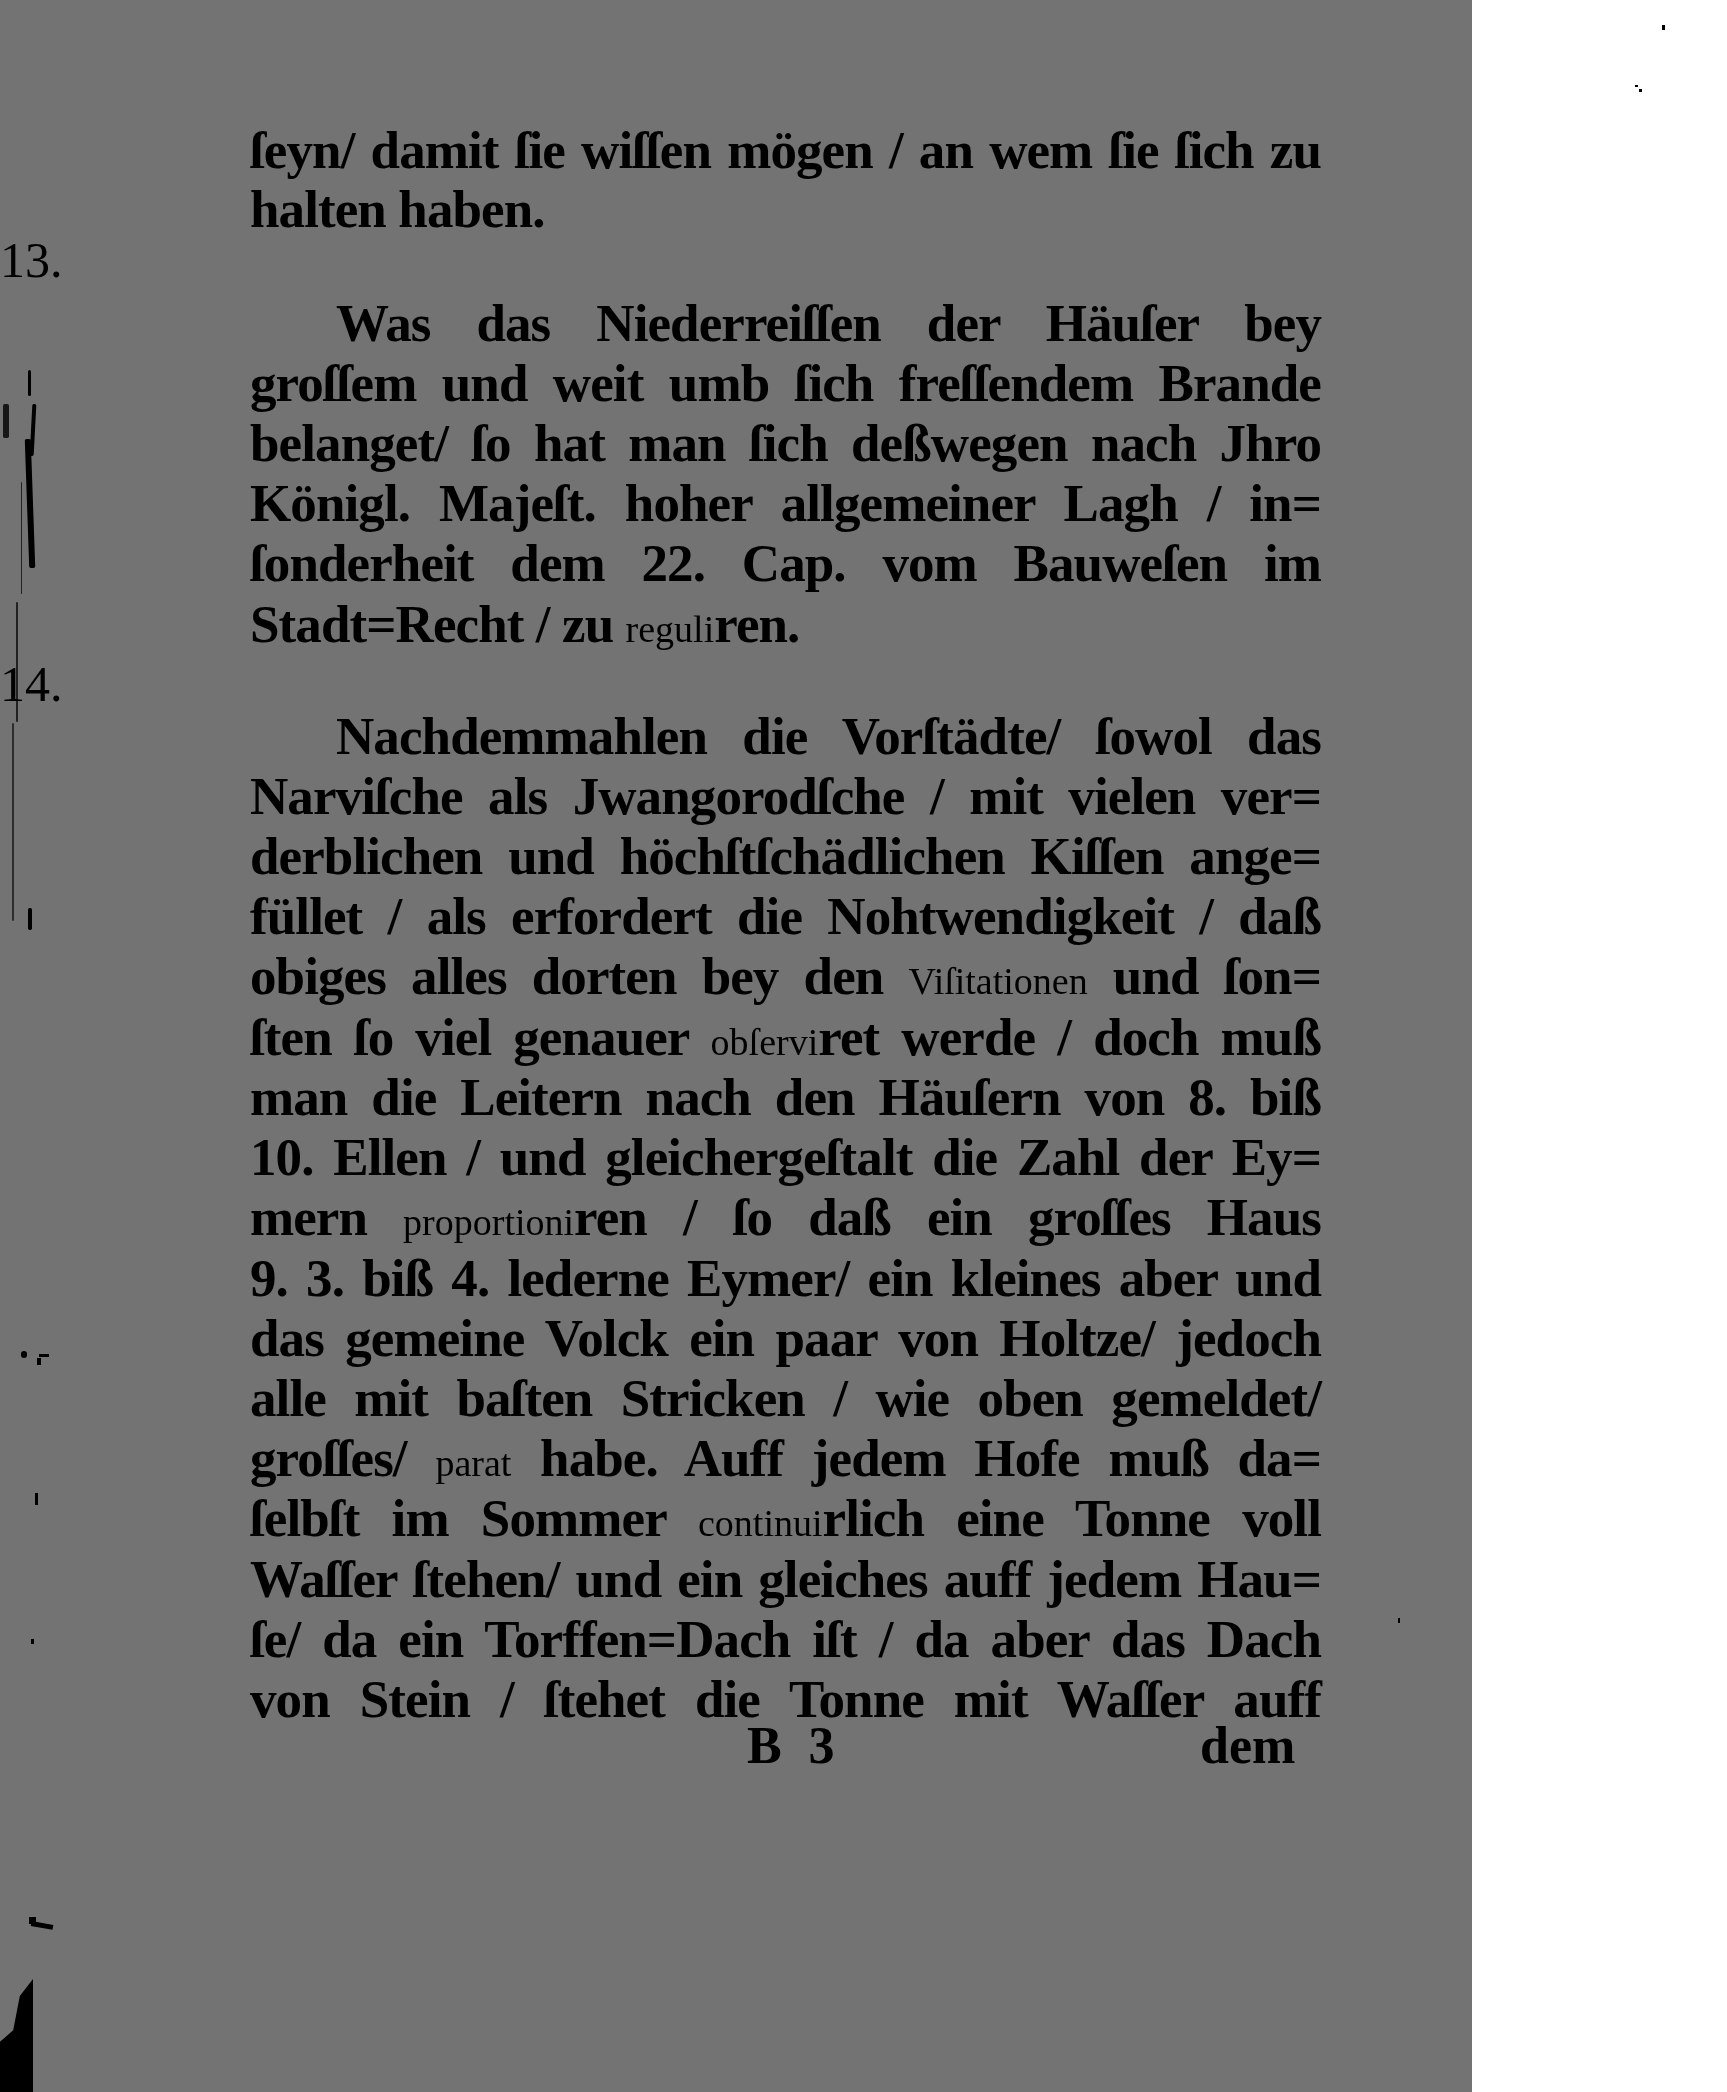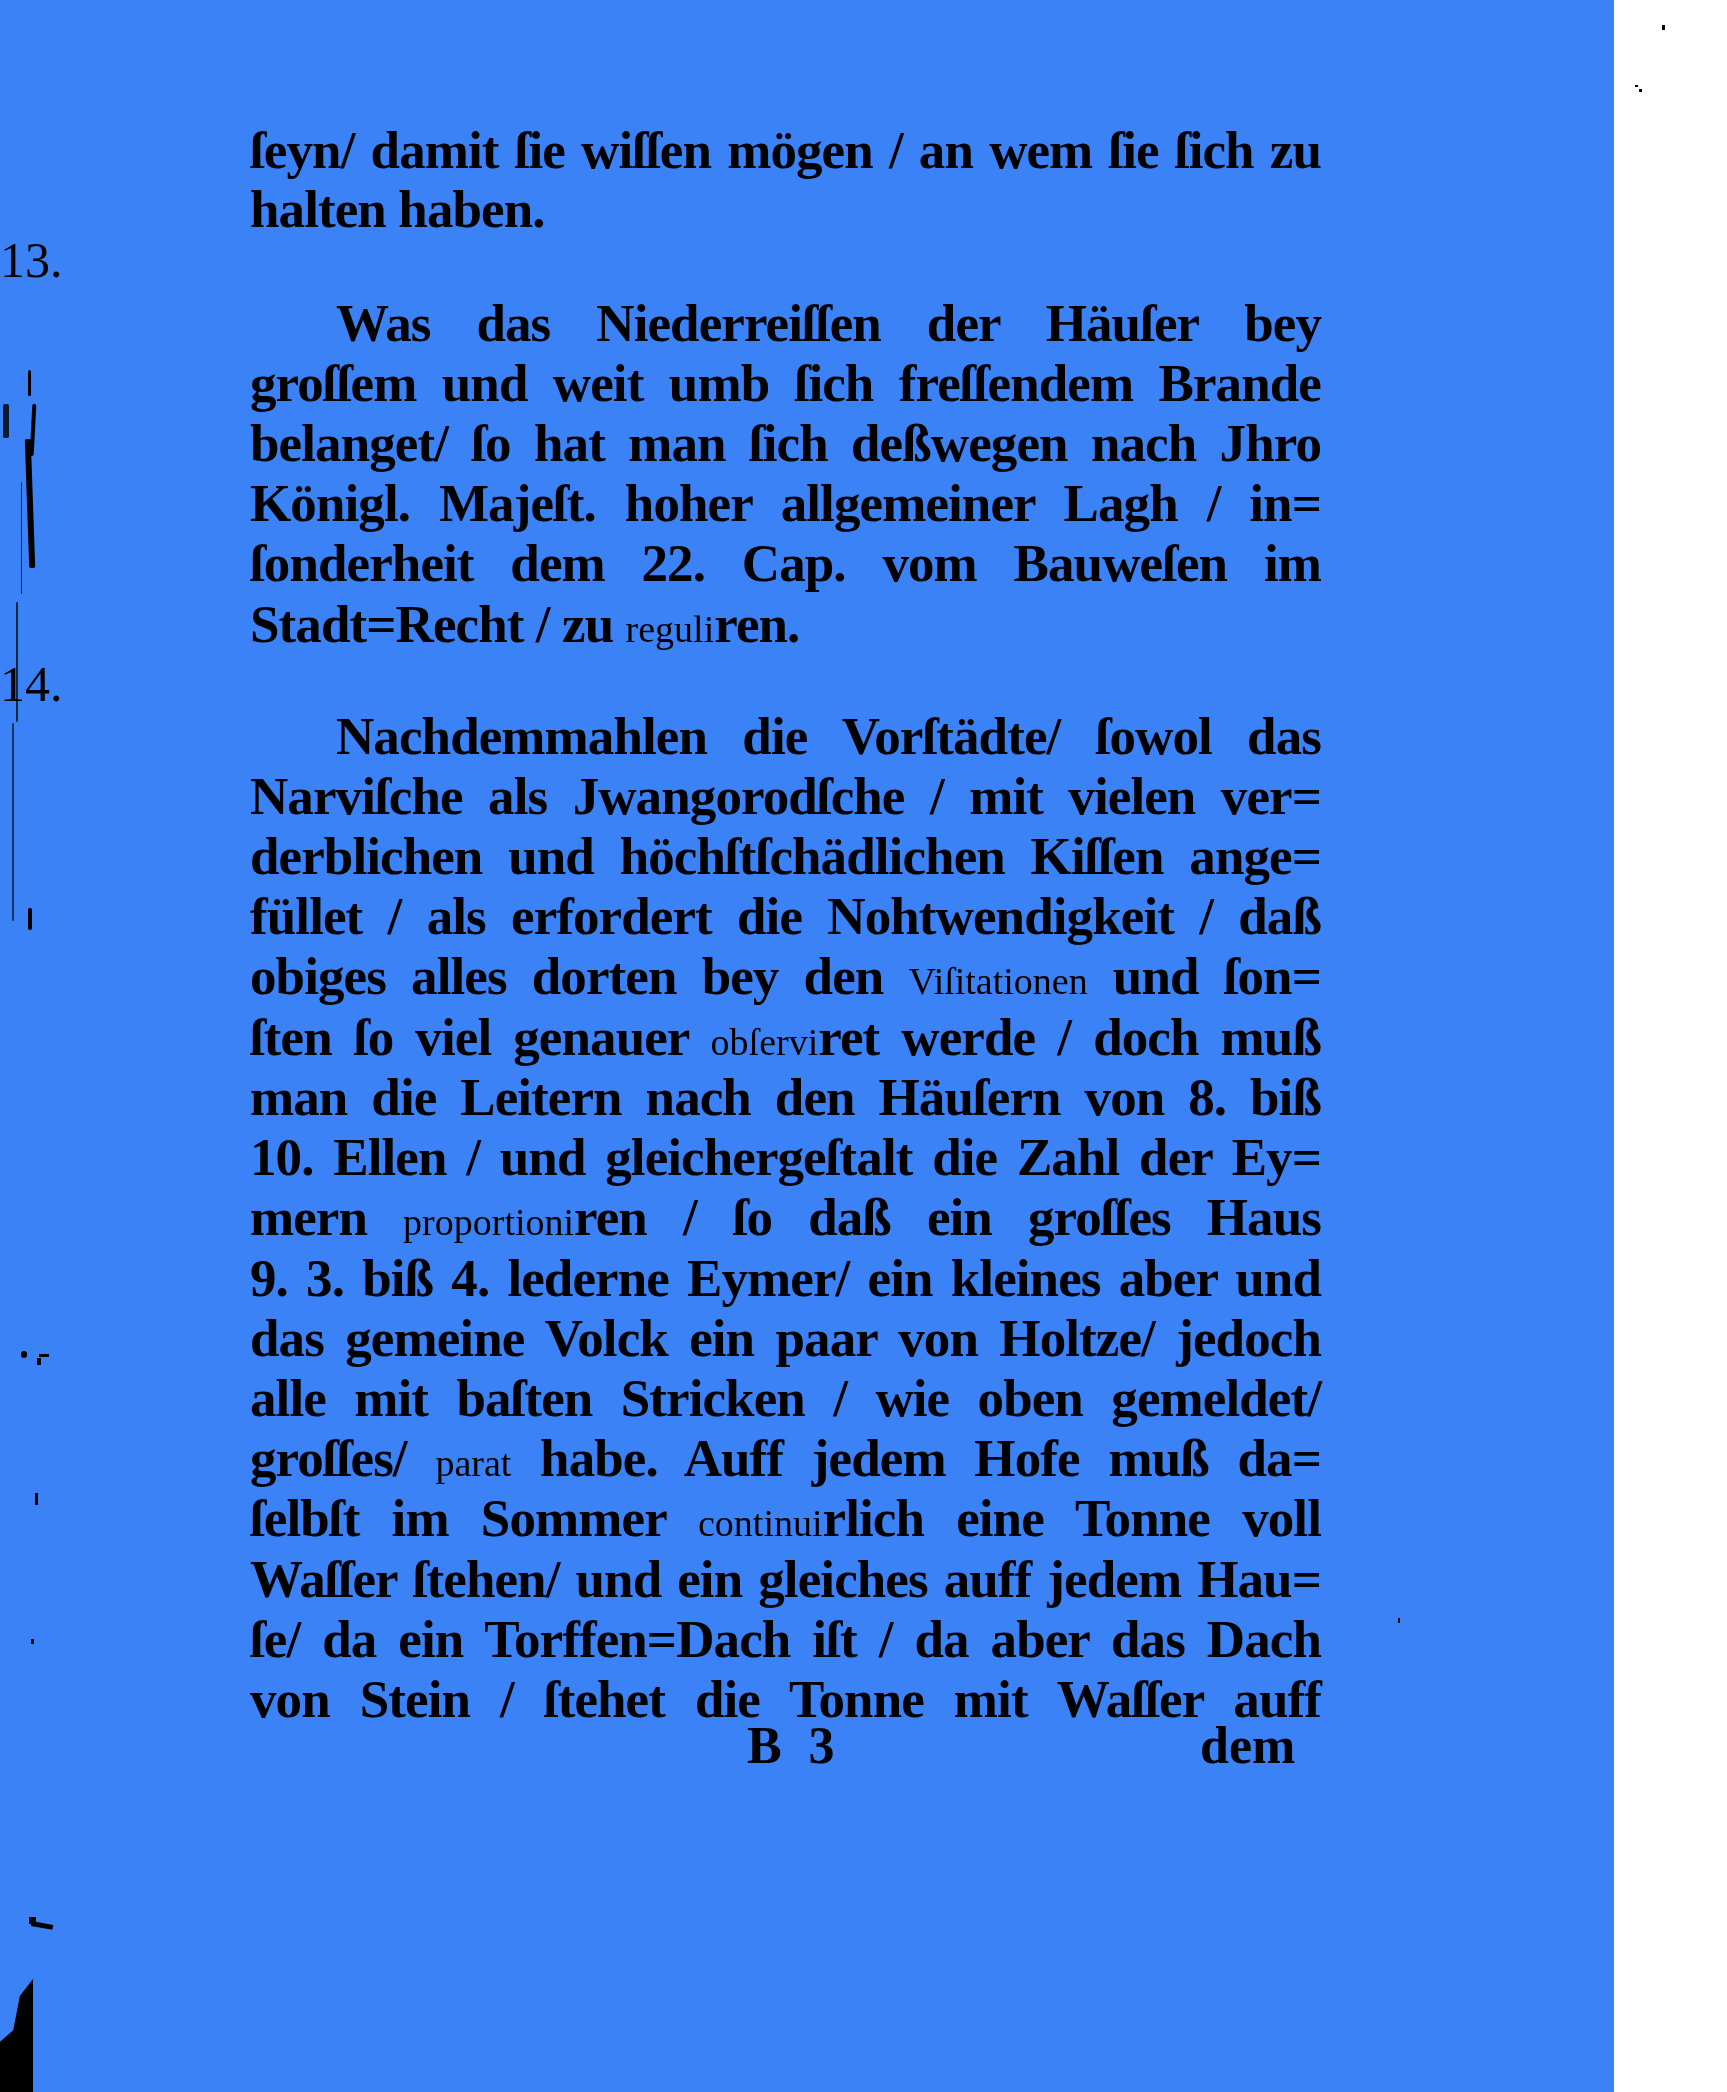--- a/index.html
+++ b/index.html
@@ -11,22 +11,22 @@
       width: 1728px;
       height: 2092px;
       position: relative;
       overflow: hidden;
       font-family: "DejaVu Serif", "Liberation Serif", serif;
       color: #000000;
     }
     .page {
       position: absolute;
       left: 0; top: 0;
-      width: 1614px; height: 2092px;
-      background: #3b82f6;
+      width: 1472px; height: 2092px;
+      background: #737373;
     }
     .line {
       position: absolute;
       left: 250px;
       width: 1071px;
       height: 60px;
       font-family: "Liberation Serif", "DejaVu Serif", serif;
       font-size: 53px;
       line-height: 60px;
       font-weight: bold;

